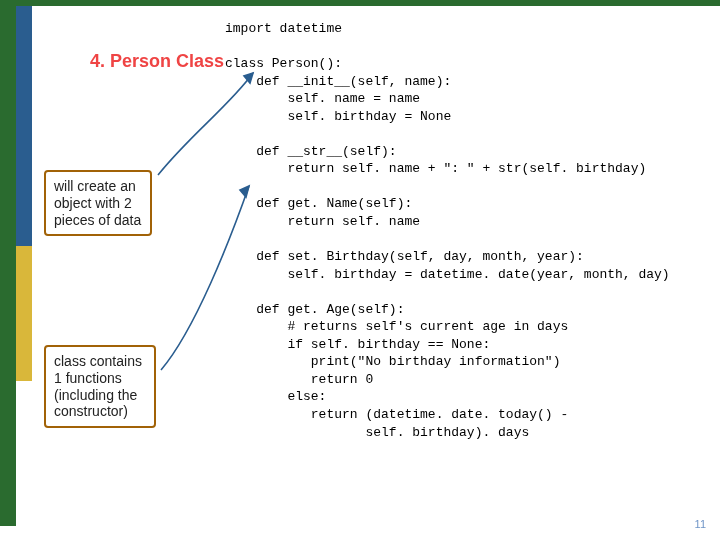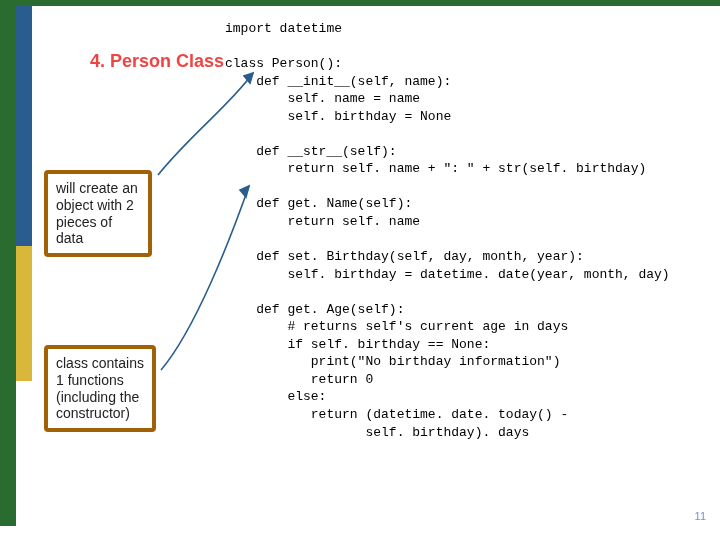--- a/index.html
+++ b/index.html
@@ -55,41 +55,41 @@
     left: 225px; top: 20px;
     width: 490px;
     font-family: "Courier New", monospace;
     font-size: 13px;
     line-height: 1.35;
     white-space: pre;
     color: #000;
   }
   .callout {
     position: absolute;
-    border: 4px solid #a16207;
+    border: 2px solid #a16207;
     border-radius: 4px;
     background: #fff;
     padding: 6px 8px;
     font-family: Arial, Helvetica, sans-serif;
     font-size: 14px;
     line-height: 1.2;
     color: #222;
   }
   .callout1 { left: 44px; top: 170px; width: 108px; }
   .callout2 { left: 44px; top: 345px; width: 112px; }
   .arrow {
     position: absolute;
     stroke: #2a5d8f;
     fill: none;
     stroke-width: 1.6;
   }
   .arrowhead { fill: #2a5d8f; }
   .pagenum {
     position: absolute;
-    right: 14px; bottom: 18px;
+    right: 14px; bottom: 10px;
     font-size: 11px;
     color: #6f95c7;
     font-family: Arial, sans-serif;
     text-align: right;
   }
 </style>
 </head>
 <body>
 
 <div class="topbar"></div>

